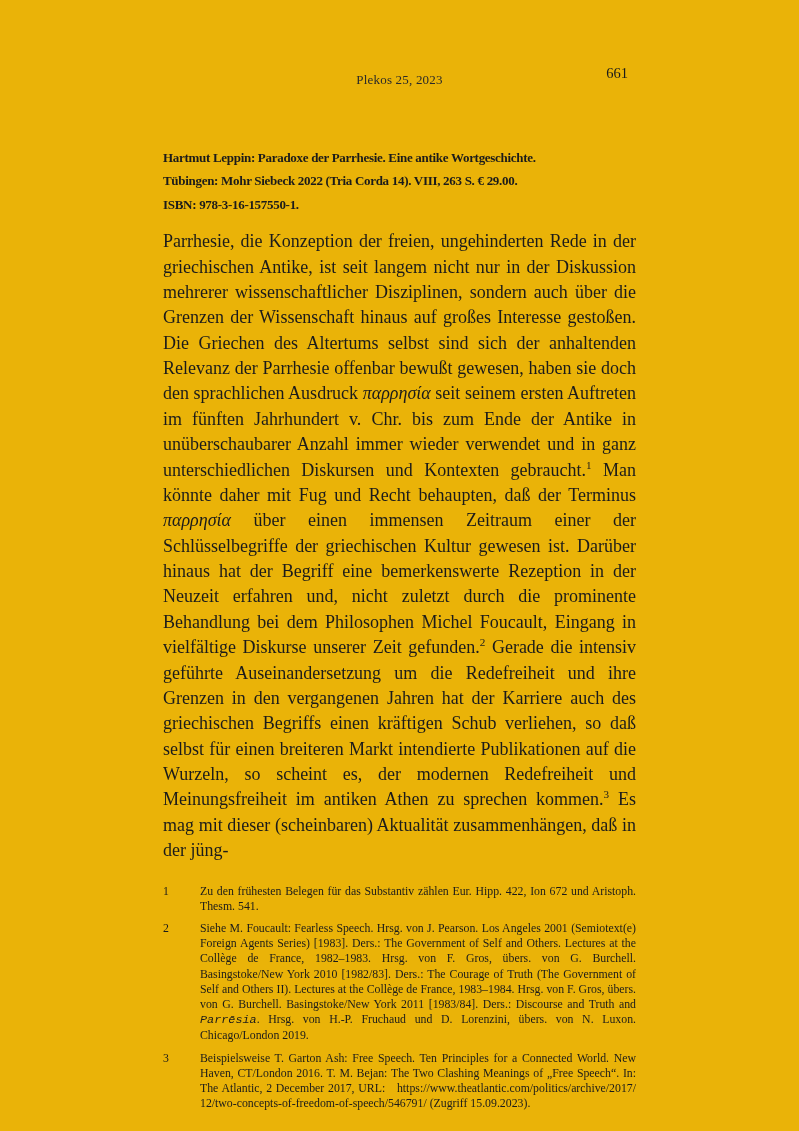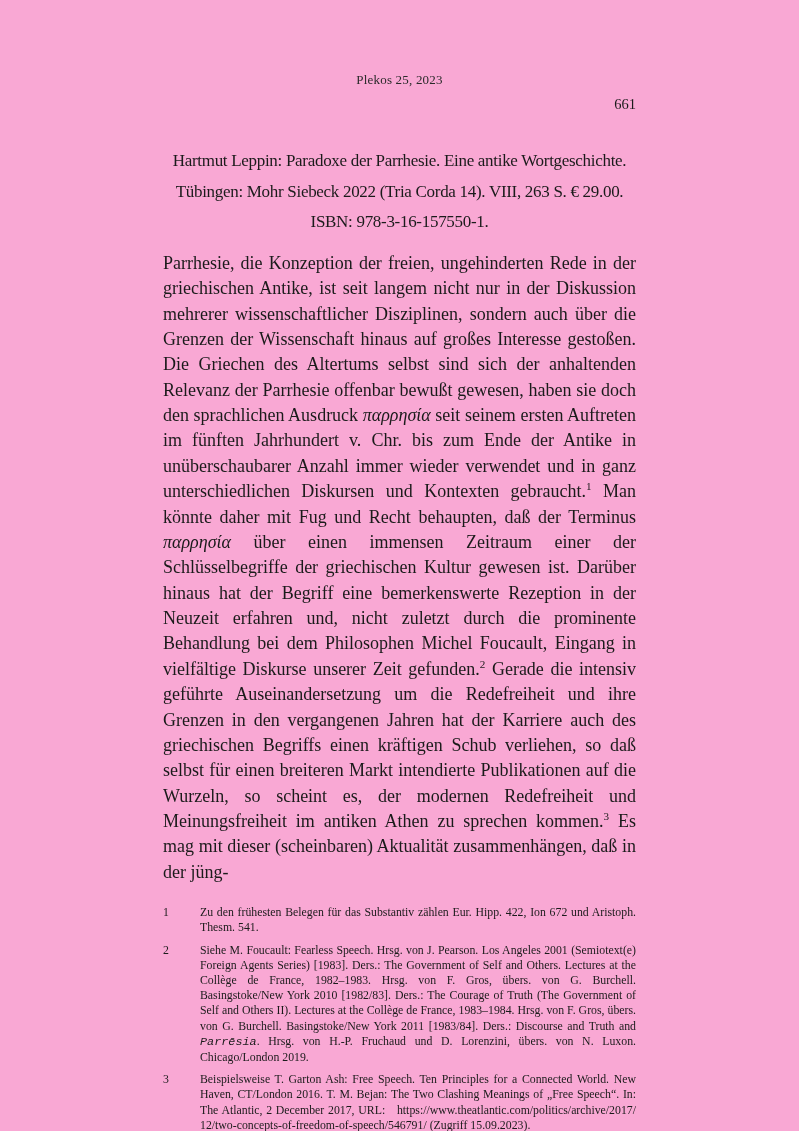--- a/index.html
+++ b/index.html
@@ -8,50 +8,48 @@
     height: 1131px;
     background: #ffffff;
     font-family: "Liberation Serif", "DejaVu Serif", serif;
     color: #1b1b1b;
   }
   .page {
     position: relative;
     width: 799px;
     height: 1131px;
     box-sizing: border-box;
-    background: #f9a8d4;
+    background: #eab308;
     padding: 72px 163px 40px 163px;
     overflow: hidden;
   }
   .header-row {
     position: relative;
     height: 17px;
     margin-bottom: 57px;
   }
   .journal-title {
     text-align: center;
     font-size: 13px;
     letter-spacing: 0.2px;
     color: #2a2a2a;
   }
   .page-number {
     position: absolute;
-    right: 0;
+    right: 8px;
     top: -7px;
     font-size: 14.5px;
     color: #1b1b1b;
-    margin-top: 31px;
   }
   .review-title {
-    font-size: 17px;
-    font-weight: normal;
+    font-size: 13px;
+    font-weight: bold;
     line-height: 1.8;
     letter-spacing: -0.3px;
     margin: 0 0 13px 0;
-    text-align: center;
   }
   .title-line { white-space: nowrap; }
   .body-text {
     font-size: 18px;
     line-height: 1.41;
     text-align: justify;
     hyphens: auto;
     -webkit-hyphens: auto;
     margin: 0;
   }

